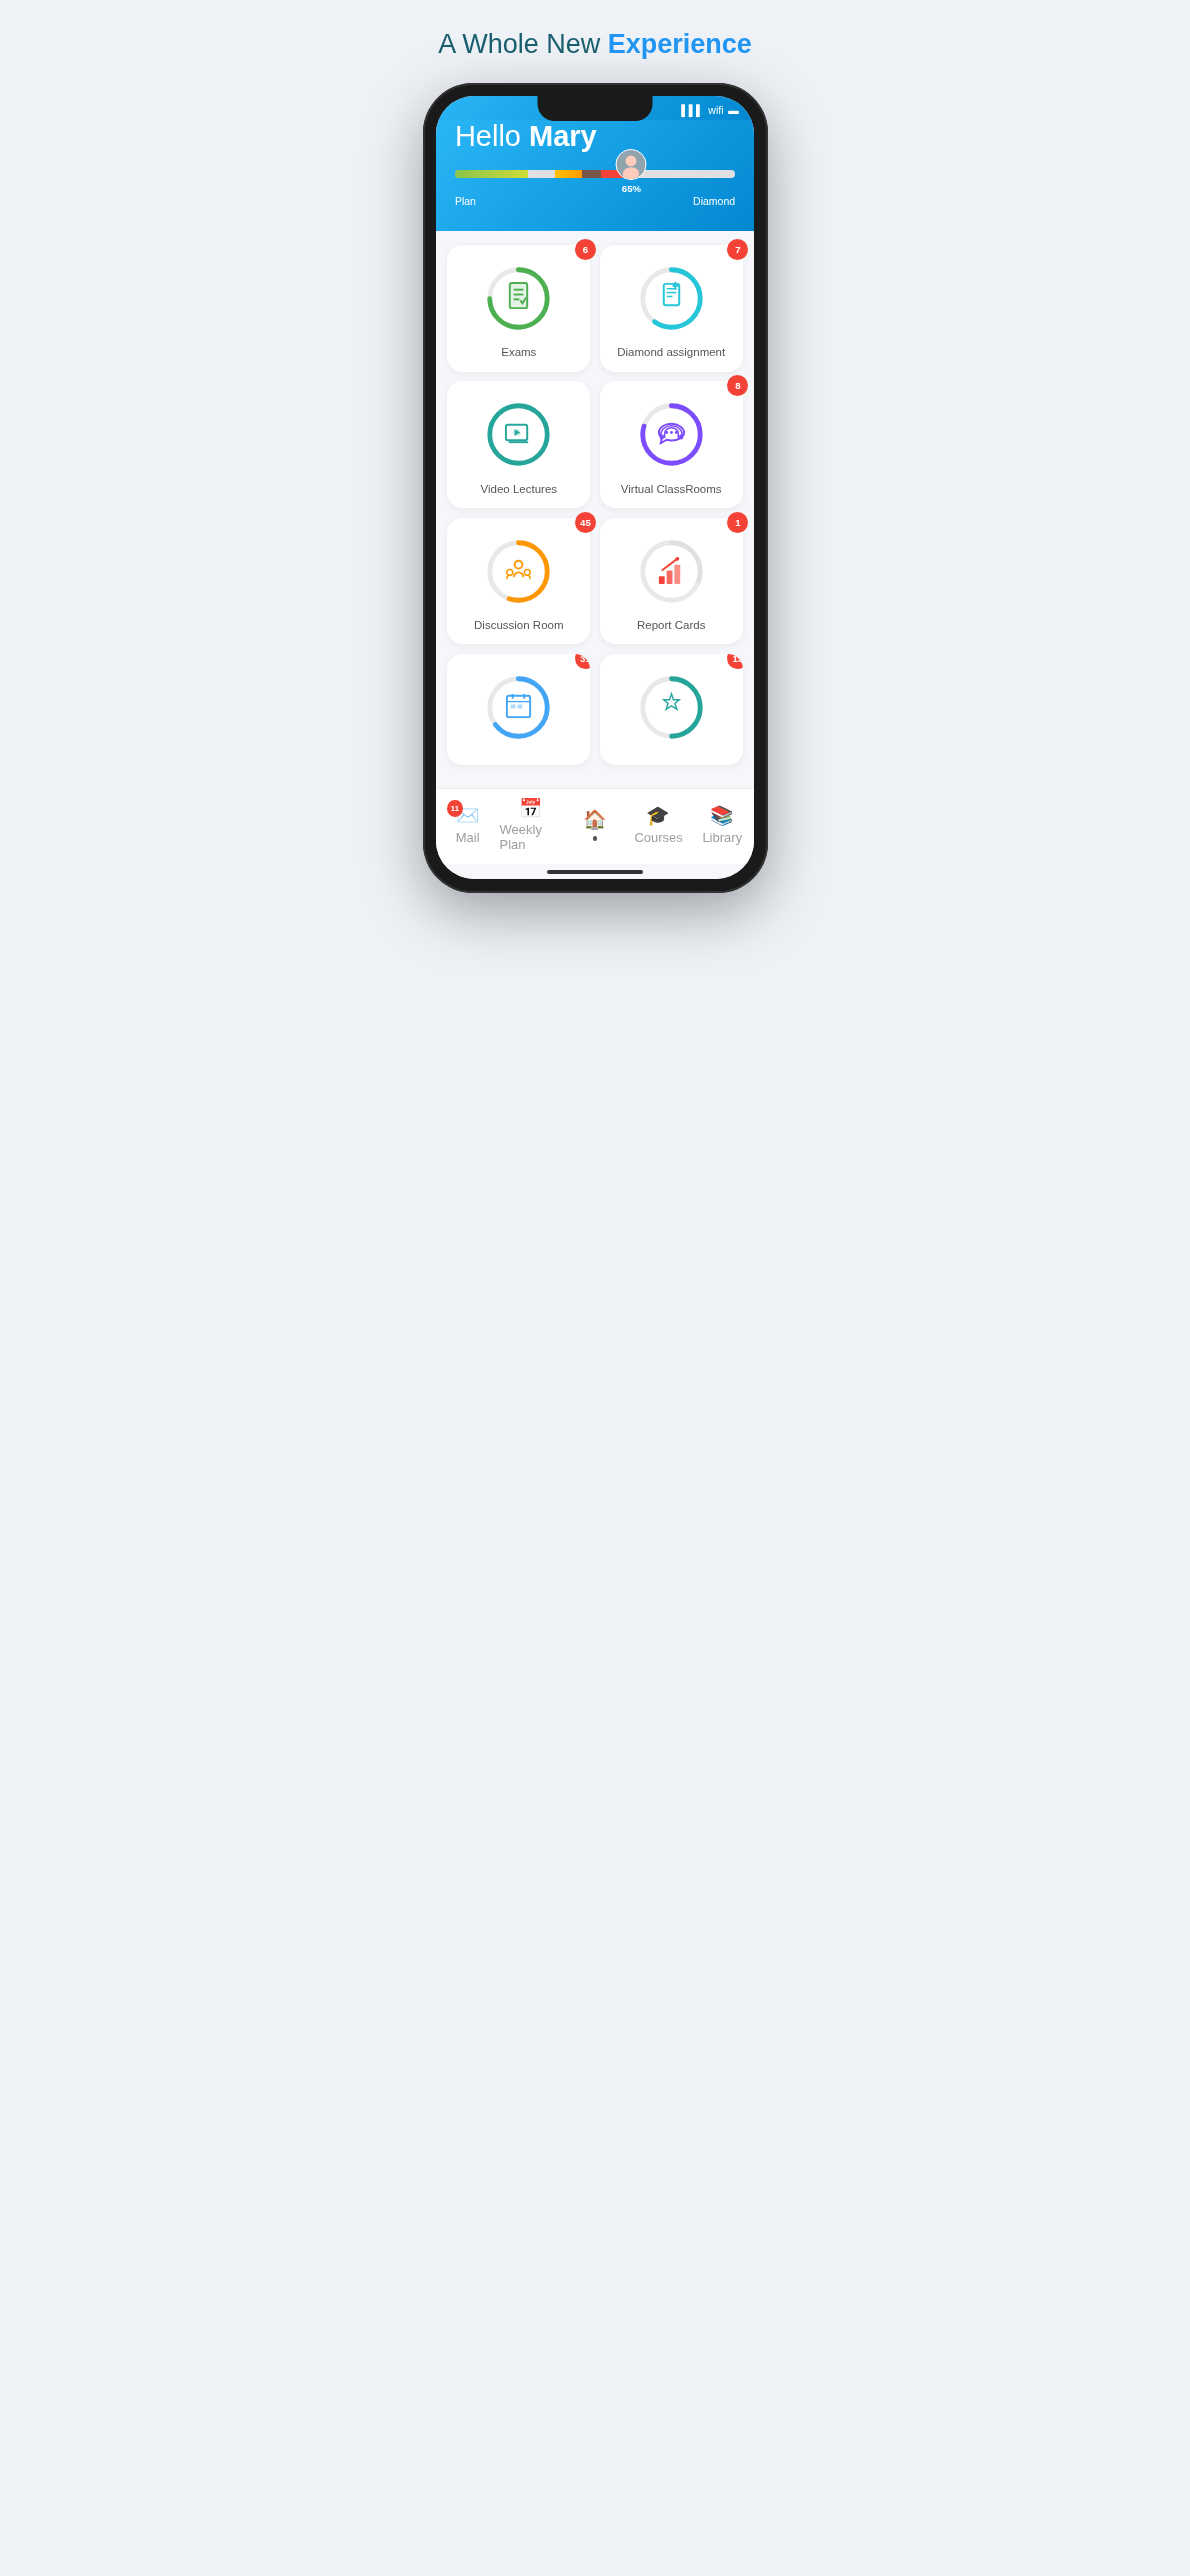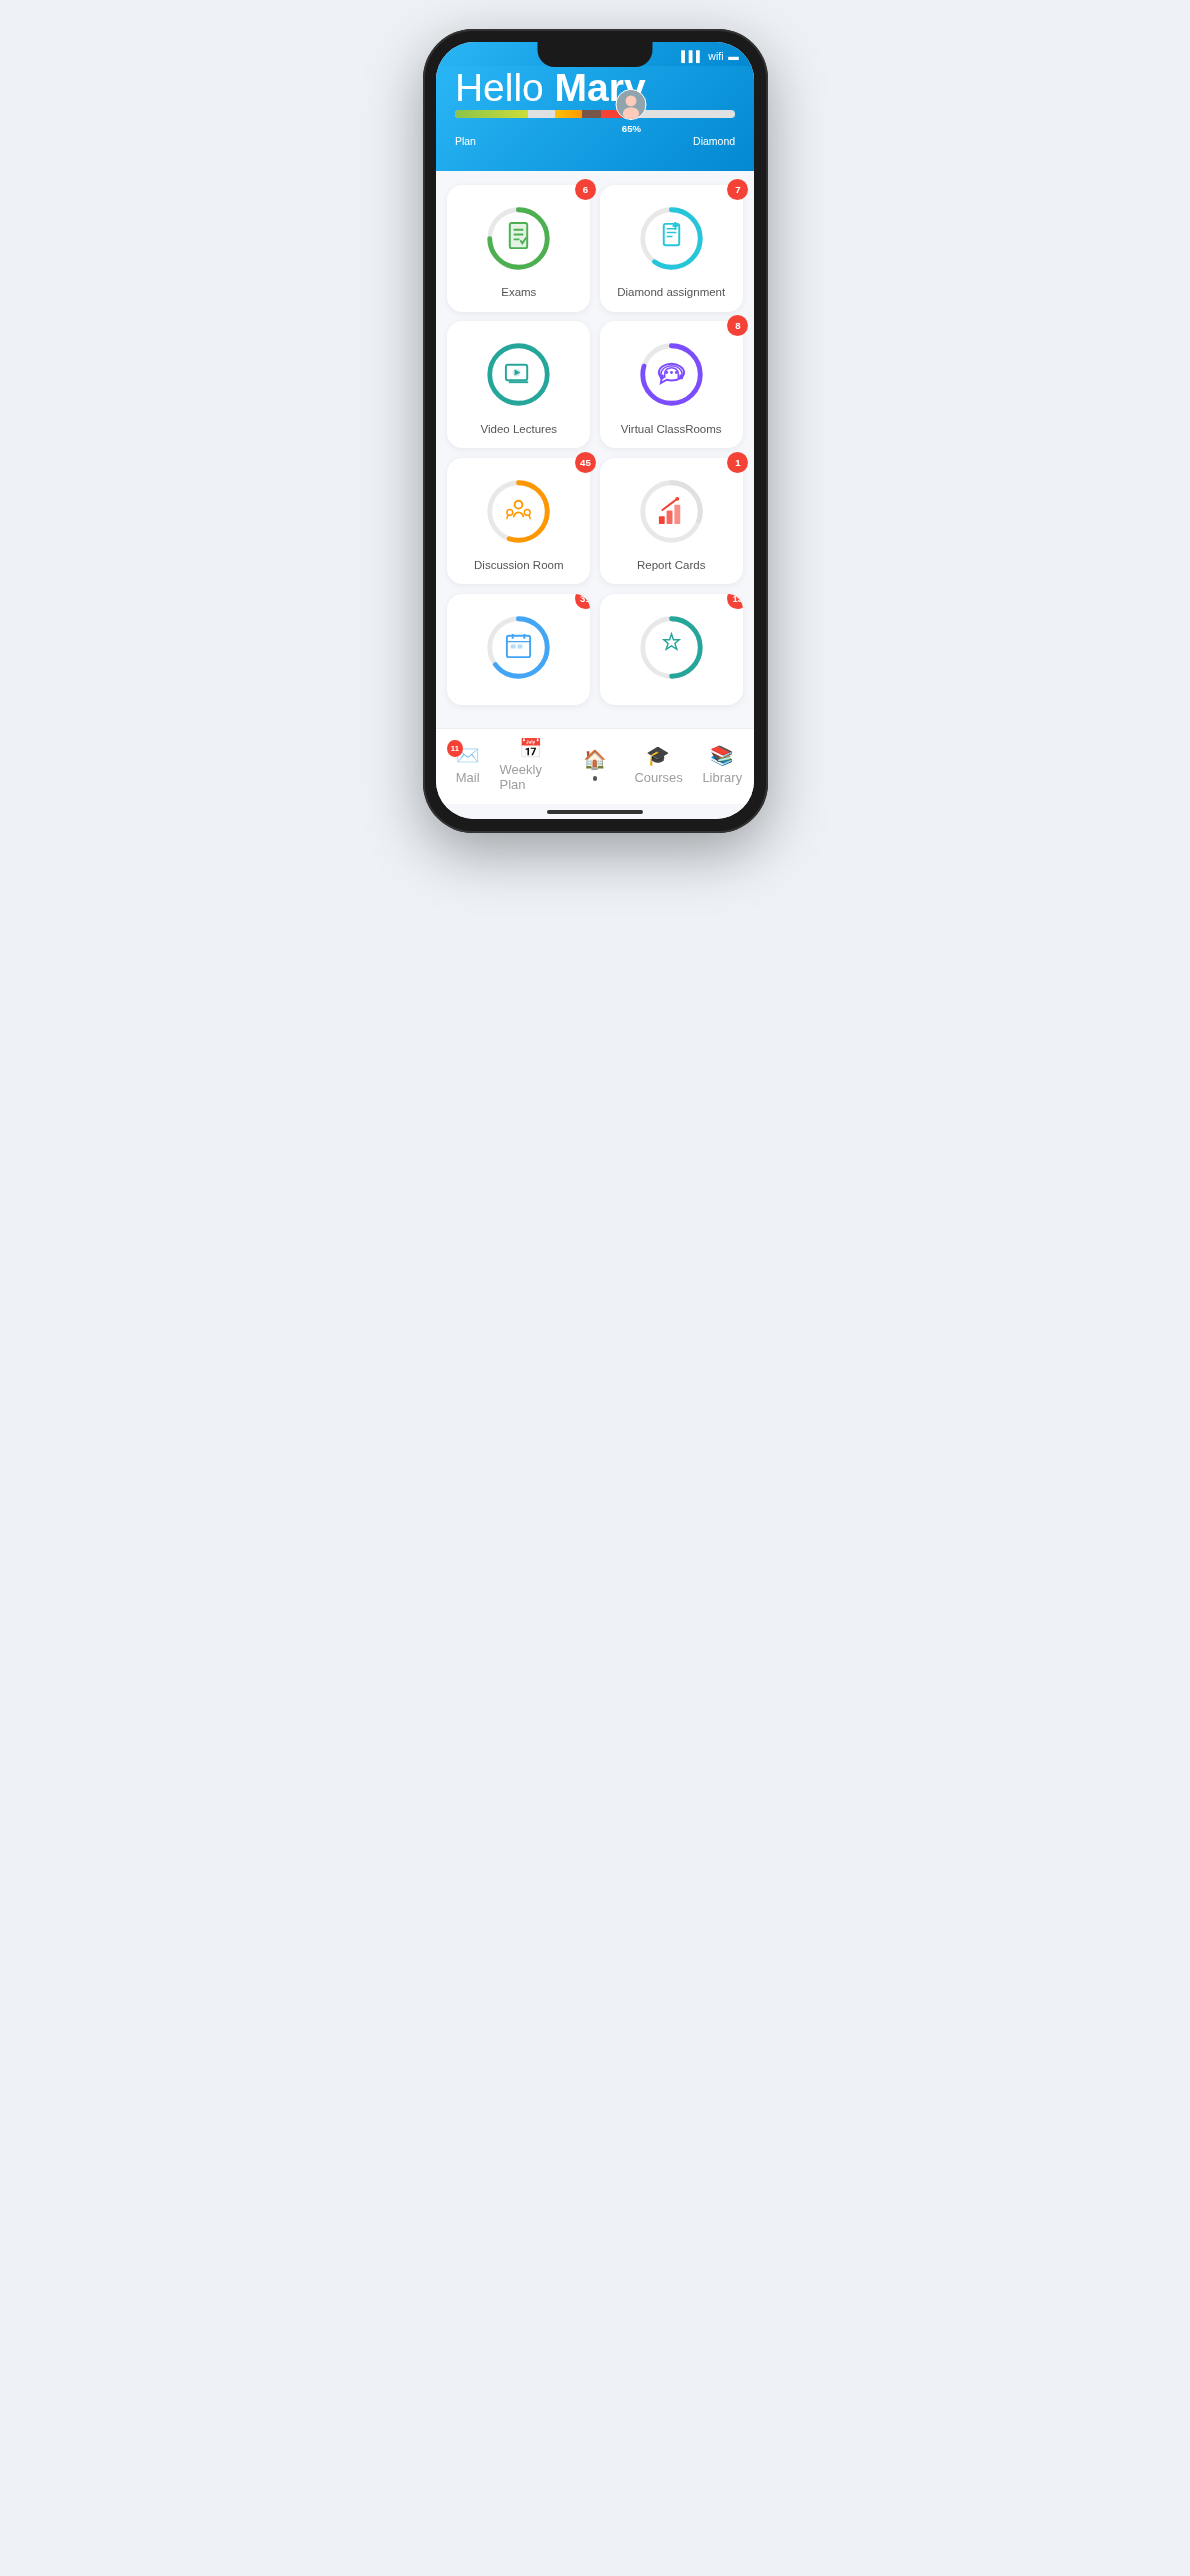--- a/index.html
+++ b/index.html
@@ -90,22 +90,23 @@
       padding: 5.8px 11.5px;
       color: white;
       font-size: 14.4px;
       font-weight: 600;
       display: flex;
       align-items: center;
       gap: 3.8px;
     }
     .hello-text {
       color: white;
-      font-size: 39px;
+      font-size: 29px;
       font-weight: 300;
+      margin-bottom: 17px;
     }
     .hello-text strong {
       font-weight: 700;
     }
     
     .progress-section {
       position: relative;
       margin-bottom: 5.8px;
     }
     .progress-bar-track {
@@ -289,20 +290,23 @@
       position: relative;
       width: 397px;
     }
   </style>
 </head>
 <body>
 
 <div class="page-bg">
   <div class="page-wrapper">
 
+    <div style="font-size:27px; color:#1a5f6e; font-weight:400; margin-bottom:23px; text-align:center; width:100%;">
+      <span>A Whole New </span><strong style="color:#2196f3;">Experience</strong>
+    </div>
 
     <div class="phone-frame">
 
       <div class="notch"></div>
 
       <div class="phone-screen">
 
         <div class="status-bar">
           <div class="status-icons">
             <span>▌▌▌</span>

